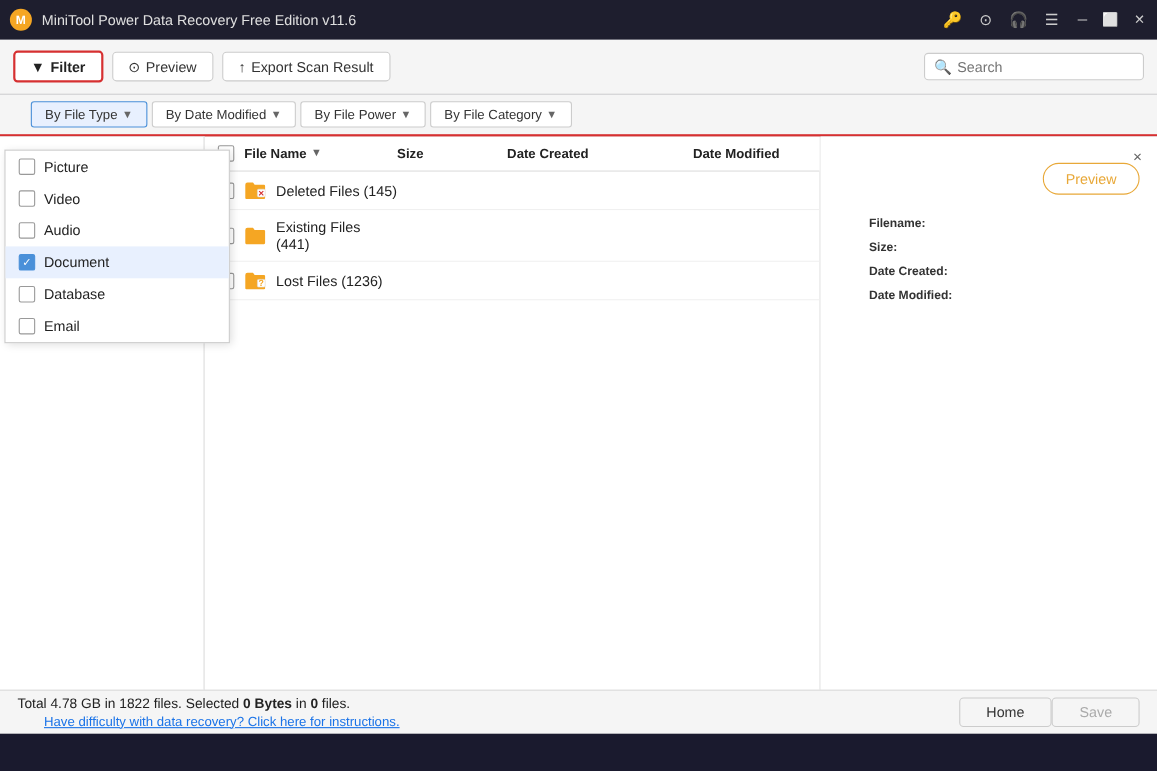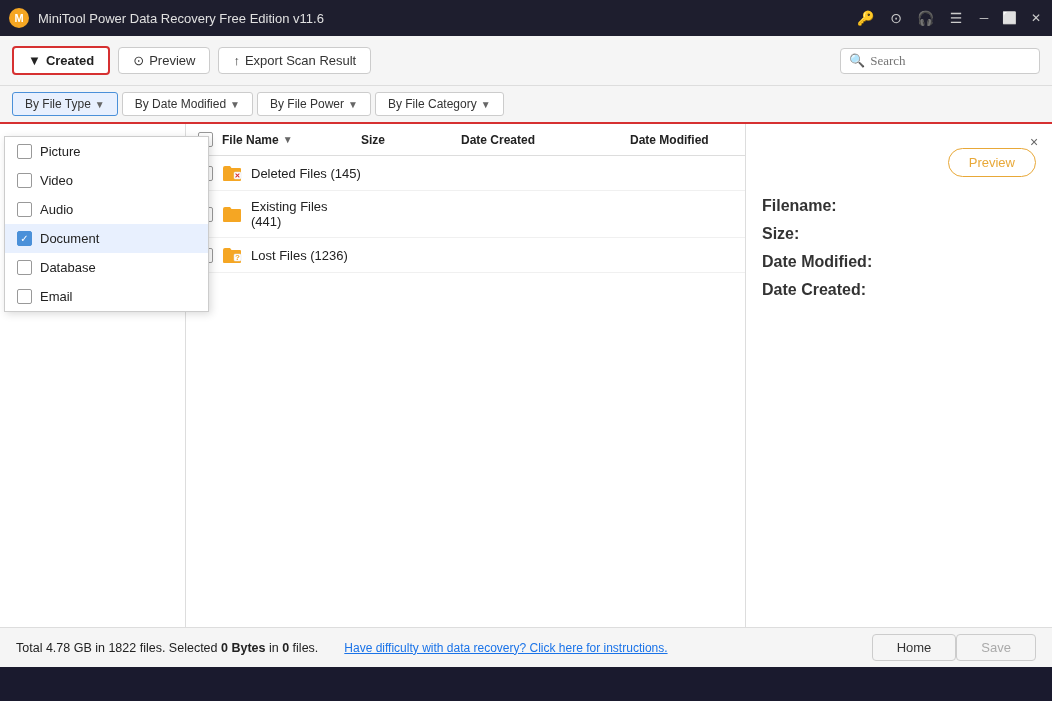--- a/index.html
+++ b/index.html
@@ -98,27 +98,26 @@
       gap: 5px;
       width: 200px;
     }
     .search-box input {
       border: none;
       outline: none;
       font-size: 13px;
       width: 160px;
       background: transparent;
       color: #666;
-      font-family: Liberation Serif, serif;
     }
 
     
     .filter-tabs {
       background: #f5f5f5;
-      padding: 6px 12px;
+      padding: 6px 28px;
       display: flex;
       gap: 4px;
       border-bottom: 1px solid #ddd;
       border: 2px solid #d63031;
       border-left: none;
       border-right: none;
       border-top: none;
       position: relative;
     }
     .filter-tab {
@@ -272,38 +271,39 @@
       margin-top: 8px;
     }
     .info-row {
       display: flex;
       flex-direction: column;
       gap: 10px;
       margin-top: 8px;
     }
     .info-label {
       font-weight: 600;
-      font-size: 16px;
+      font-size: 11px;
       color: #333;
+      margin-left: 28px;
     }
 
     
     .status-bar {
       background: #f5f5f5;
       border-top: 1px solid #ddd;
       padding: 8px 16px;
       display: flex;
       align-items: center;
       justify-content: space-between;
       height: 40px;
       font-size: 12.5px;
     }
     .status-left {
       display: flex;
-      flex-direction: row;
+      flex-direction: column;
       gap: 2px;
       justify-content: flex-end;
     }
     .status-link {
       color: #1a73e8;
       cursor: pointer;
       font-size: 12px;
       text-decoration: underline;
       margin-left: 24px;
     }
@@ -345,21 +345,21 @@
     <div class="title-bar-icon">☰</div>
     <div class="title-bar-win-btn">─</div>
     <div class="title-bar-win-btn">⬜</div>
     <div class="title-bar-win-btn">✕</div>
   </div>
 </div>
 
 <div class="toolbar">
   <button class="toolbar-btn filter-btn">
     <span>▼</span>
-    <span>Created</span>
+    <span>Filter</span>
   </button>
   <button class="toolbar-btn">
     <span>⊙</span>
     <span>Preview</span>
   </button>
   <button class="toolbar-btn">
     <span>↑</span>
     <span>Export Scan Result</span>
   </button>
   <div class="search-box">
@@ -493,22 +493,22 @@
         <div class="col-date-modified"></div>
       </div>
     </div>
 
     <div class="info-panel">
       <span class="close-btn">×</span>
       <button class="preview-btn">Preview</button>
       <div class="info-row">
         <div class="info-label">Filename:</div>
         <div class="info-label">Size:</div>
+        <div class="info-label">Date Created:</div>
         <div class="info-label">Date Modified:</div>
-        <div class="info-label">Date Created:</div>
       </div>
     </div>
 
   </div>
 </div>
 
 <div class="status-bar">
   <div class="status-left">
     <div>
       <span>Total 4.78 GB in 1822 files.  Selected </span><span class="bold">0 Bytes</span><span> in </span><span class="bold">0</span><span> files.</span>

